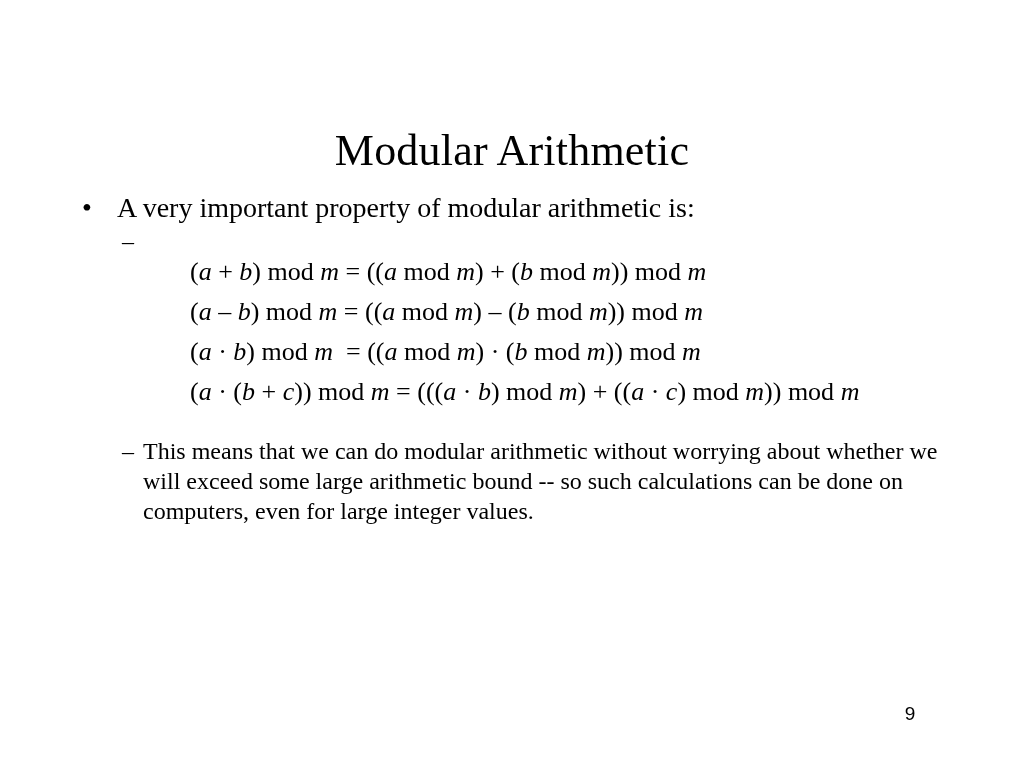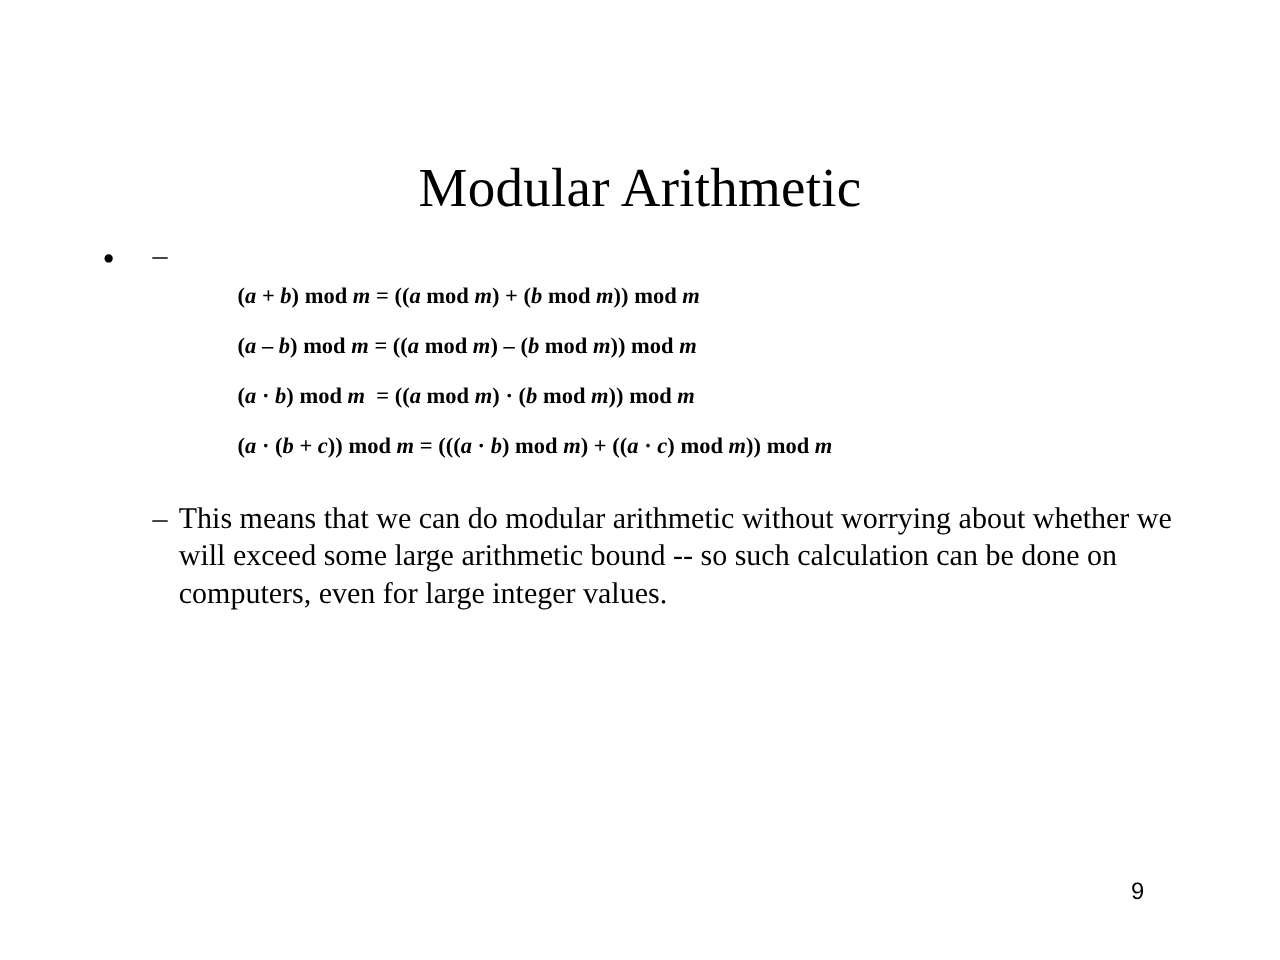--- a/index.html
+++ b/index.html
@@ -86,24 +86,23 @@
   }
 
   .gap-after-emph { height: 26px; }
   .gap-after-eqs  { height: 24px; }
 
   
   .equations {
     margin-left: 190px;
   }
   .eq-line {
-    font-size: 18px;
+    font-size: 26px;
     line-height: 40px;
     white-space: nowrap;
-    font-weight: bold;
   }
   .eq-line .v {           
     font-style: italic;
   }
   .eq-line .op {          
     font-style: normal;
   }
 
   
   .page-number {
@@ -121,39 +120,40 @@
 <body>
 
 <div class="slide">
 
   <h1 class="slide-title">Modular Arithmetic</h1>
 
   <div class="body-area">
 
     <div class="bullet-l1">
       <span class="marker">•</span>
+      <span>A very important property of modular arithmetic is:</span>
     </div>
 
     <div class="bullet-l2 emph">
       <span class="marker">–</span>
     </div>
 
     <div class="gap-after-emph"></div>
 
     <div class="equations">
       <div class="eq-line"><span class="op">(</span><span class="v">a</span><span class="op">&nbsp;+&nbsp;</span><span class="v">b</span><span class="op">)&nbsp;</span><span class="op">mod&nbsp;</span><span class="v">m</span><span class="op">&nbsp;=&nbsp;((</span><span class="v">a</span><span class="op">&nbsp;mod&nbsp;</span><span class="v">m</span><span class="op">)&nbsp;+&nbsp;(</span><span class="v">b</span><span class="op">&nbsp;mod&nbsp;</span><span class="v">m</span><span class="op">))&nbsp;mod&nbsp;</span><span class="v">m</span></div>
       <div class="eq-line"><span class="op">(</span><span class="v">a</span><span class="op">&nbsp;–&nbsp;</span><span class="v">b</span><span class="op">)&nbsp;</span><span class="op">mod&nbsp;</span><span class="v">m</span><span class="op">&nbsp;=&nbsp;((</span><span class="v">a</span><span class="op">&nbsp;mod&nbsp;</span><span class="v">m</span><span class="op">)&nbsp;–&nbsp;(</span><span class="v">b</span><span class="op">&nbsp;mod&nbsp;</span><span class="v">m</span><span class="op">))&nbsp;mod&nbsp;</span><span class="v">m</span></div>
       <div class="eq-line"><span class="op">(</span><span class="v">a</span><span class="op">&nbsp;·&nbsp;</span><span class="v">b</span><span class="op">)&nbsp;</span><span class="op">mod&nbsp;</span><span class="v">m</span><span class="op">&nbsp;&nbsp;=&nbsp;((</span><span class="v">a</span><span class="op">&nbsp;mod&nbsp;</span><span class="v">m</span><span class="op">)&nbsp;·&nbsp;(</span><span class="v">b</span><span class="op">&nbsp;mod&nbsp;</span><span class="v">m</span><span class="op">))&nbsp;mod&nbsp;</span><span class="v">m</span></div>
       <div class="eq-line"><span class="op">(</span><span class="v">a</span><span class="op">&nbsp;·&nbsp;(</span><span class="v">b</span><span class="op">&nbsp;+&nbsp;</span><span class="v">c</span><span class="op">))&nbsp;</span><span class="op">mod&nbsp;</span><span class="v">m</span><span class="op">&nbsp;=&nbsp;(((</span><span class="v">a</span><span class="op">&nbsp;·&nbsp;</span><span class="v">b</span><span class="op">)&nbsp;mod&nbsp;</span><span class="v">m</span><span class="op">)&nbsp;+&nbsp;((</span><span class="v">a</span><span class="op">&nbsp;·&nbsp;</span><span class="v">c</span><span class="op">)&nbsp;mod&nbsp;</span><span class="v">m</span><span class="op">))&nbsp;mod&nbsp;</span><span class="v">m</span></div>
     </div>
 
     <div class="gap-after-eqs"></div>
 
     <div class="bullet-l2">
       <span class="marker">–</span>
-      <span>This means that we can do modular arithmetic without worrying about whether we will exceed some large arithmetic bound -- so such calculation can be done on computers, even for large integer values.</span>
+      <span>This means that we can do modular arithmetic without worrying about whether we will exceed some large arithmetic bound -- so such calculations can be done on computers, even for large integer values.</span>
     </div>
 
   </div>
 
   <div class="page-number">9</div>
 
 </div>
 
 </body></html>

